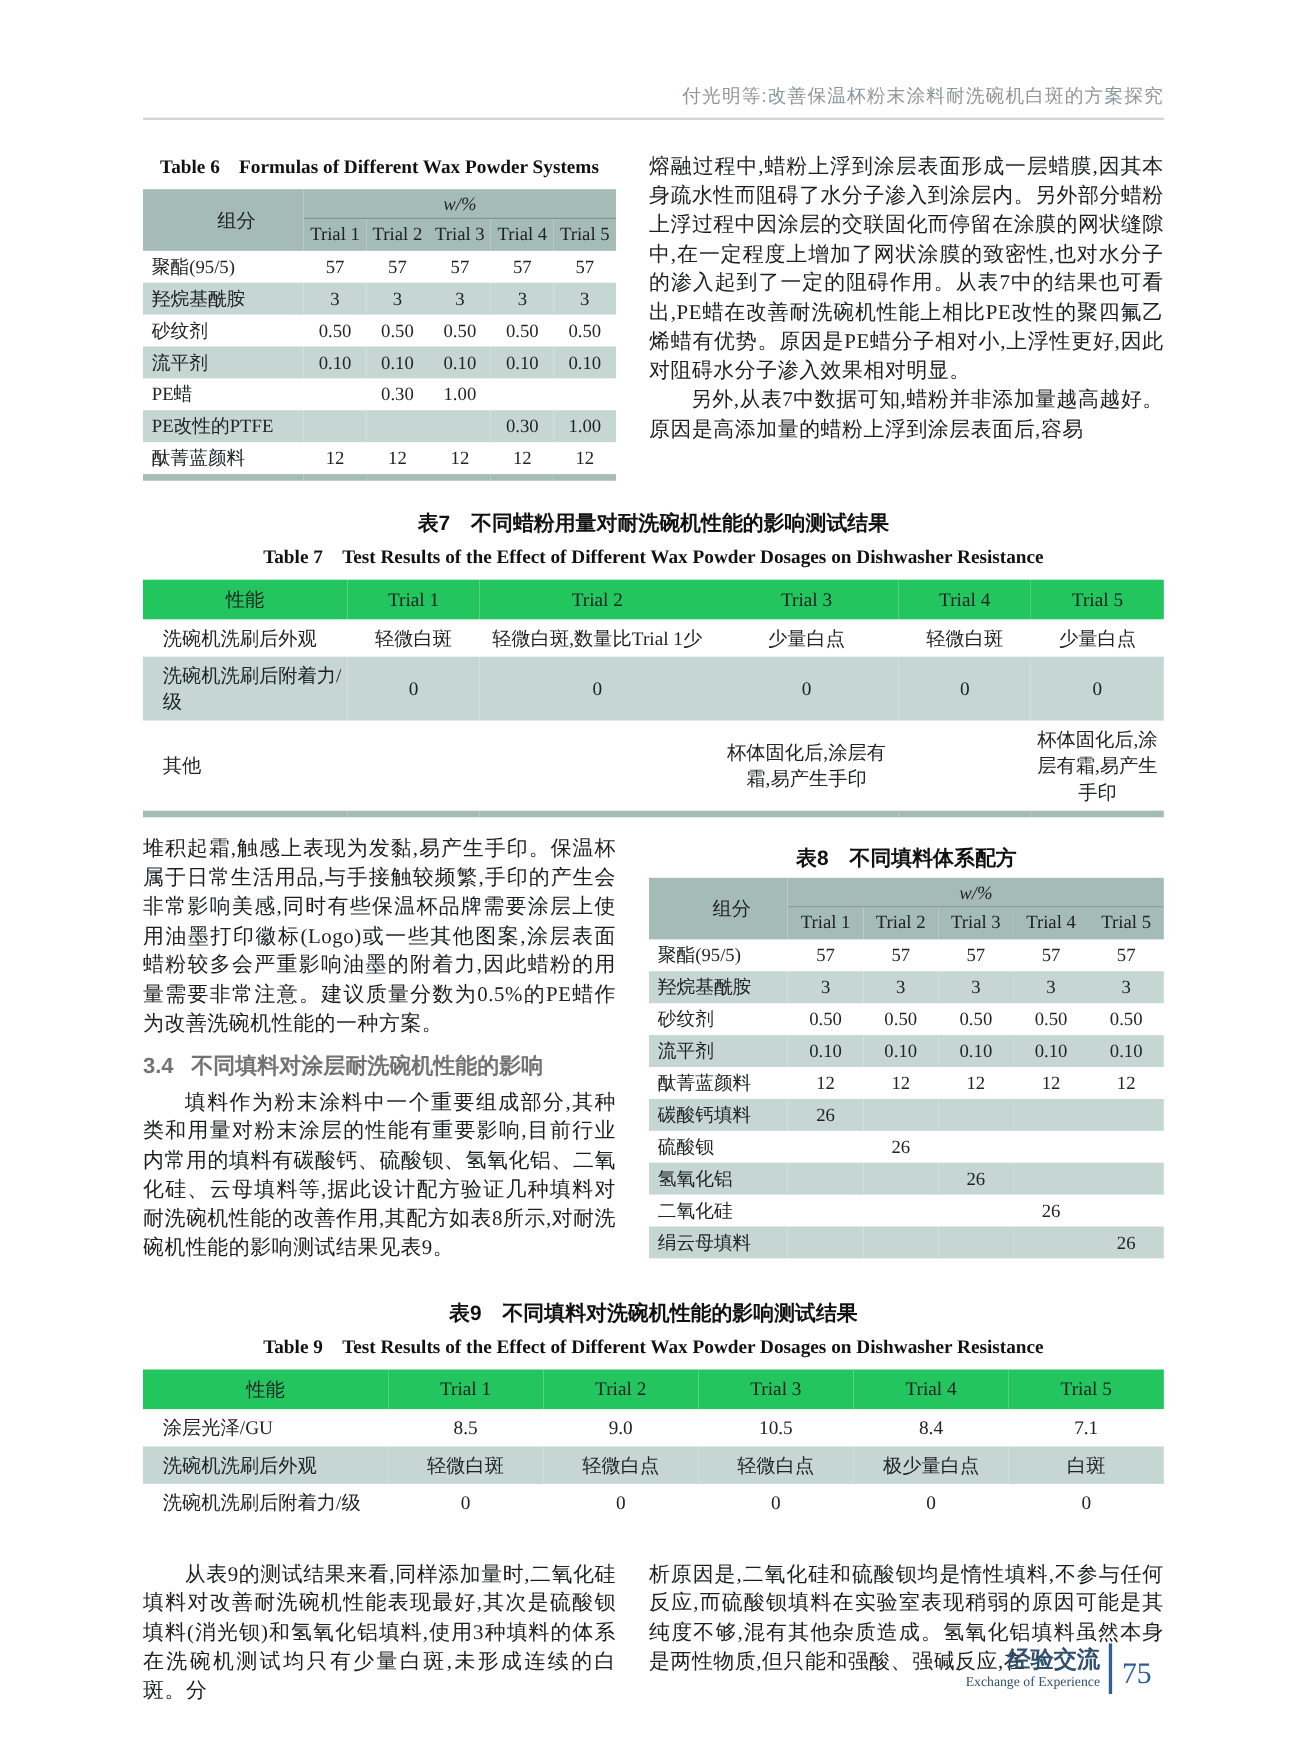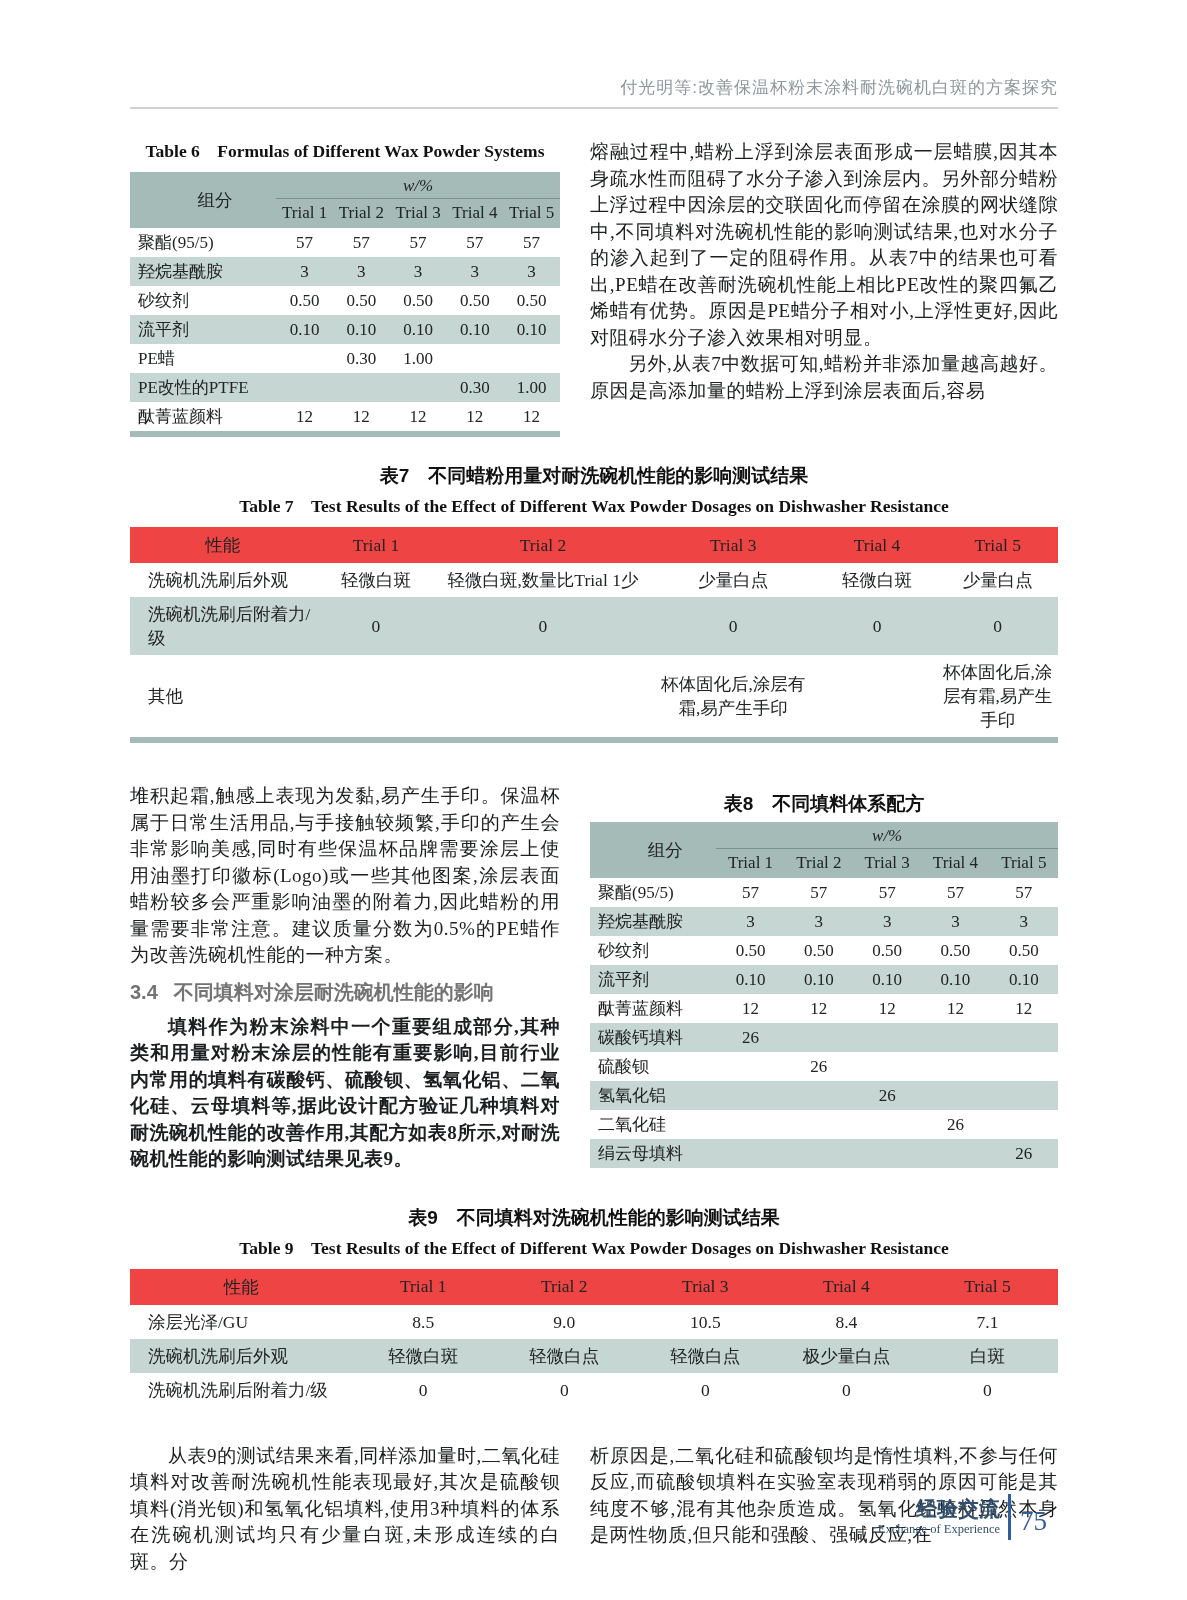--- a/index.html
+++ b/index.html
@@ -49,31 +49,31 @@
     font-style:italic; padding:4px 0 2px 0;
     border-bottom:1px solid rgba(65,95,90,0.45);
   }
   .ftable thead .trial-th { padding:4px 0 5px 0; }
   .ftable tbody th, .ftable tbody td { padding:3px 2px; line-height:23px; }
   .ftable tbody th { text-align:left; padding-left:8px; }
   .ftable tbody tr:nth-child(even) { background:#c5d6d3; }
   .bar-bottom { border-bottom:6px solid #a5bbb8; }
 
   .wtable { font-size:17.5px; }
-  .wtable thead th { background:#ef4444; padding:6px 2px; }
+  .wtable thead th { background:#22c55e; padding:6px 2px; }
   .wtable tbody th, .wtable tbody td { padding:5px 3px; line-height:24px; }
   .wtable tbody th { text-align:left; padding-left:18px; }
   .wtable tbody tr:nth-child(even) { background:#c5d6d3; }
 
   
   .section-top { display:flex; gap:30px; margin-top:30px; }
   .col-left { width:430px; flex:0 0 430px; }
   .col-right { width:468px; flex:0 0 468px; }
   .t7block { margin-top:26px; }
-  .section-mid { display:flex; gap:30px; margin-top:40px; }
+  .section-mid { display:flex; gap:30px; margin-top:16px; }
   .t9block { margin-top:32px; }
   .section-bottom { display:flex; gap:30px; margin-top:36px; }
 
   .sec-heading {
     font-family:"Liberation Sans","DejaVu Sans",sans-serif;
     font-weight:bold; font-size:20px; color:#737373;
     margin:10px 0 8px 0;
   }
   .sec-heading .num { margin-right:16px; }
   .mt8 { margin-top:8px; }
@@ -181,21 +181,21 @@
                 <td>12</td>
                 <td>12</td>
                 <td>12</td>
                 <td>12</td>
                 <td>12</td>
               </tr>
             </tbody>
         </table>
       </div>
       <div class="col-right">
-        <p class="para" style="margin:0;">熔融过程中,蜡粉上浮到涂层表面形成一层蜡膜,因其本身疏水性而阻碍了水分子渗入到涂层内。另外部分蜡粉上浮过程中因涂层的交联固化而停留在涂膜的网状缝隙中,不同填料对洗碗机性能的影响测试结果,也对水分子的渗入起到了一定的阻碍作用。从表7中的结果也可看出,PE蜡在改善耐洗碗机性能上相比PE改性的聚四氟乙烯蜡有优势。原因是PE蜡分子相对小,上浮性更好,因此对阻碍水分子渗入效果相对明显。</p>
+        <p class="para" style="margin:0;">熔融过程中,蜡粉上浮到涂层表面形成一层蜡膜,因其本身疏水性而阻碍了水分子渗入到涂层内。另外部分蜡粉上浮过程中因涂层的交联固化而停留在涂膜的网状缝隙中,在一定程度上增加了网状涂膜的致密性,也对水分子的渗入起到了一定的阻碍作用。从表7中的结果也可看出,PE蜡在改善耐洗碗机性能上相比PE改性的聚四氟乙烯蜡有优势。原因是PE蜡分子相对小,上浮性更好,因此对阻碍水分子渗入效果相对明显。</p>
         <p class="para indent" style="margin:0;">另外,从表7中数据可知,蜡粉并非添加量越高越好。原因是高添加量的蜡粉上浮到涂层表面后,容易</p>
       </div>
     </div>
 
     <div class="t7block">
       <div class="caption-cn">表7　不同蜡粉用量对耐洗碗机性能的影响测试结果</div>
       <div class="caption-en">Table 7　Test Results of the Effect of Different Wax Powder Dosages on Dishwasher Resistance</div>
       <table class="wtable bar-bottom">
         <colgroup>
           <col style="width:20%">
@@ -243,21 +243,21 @@
           </tbody>
       </table>
     </div>
 
     <div class="section-mid">
       <div class="col-left">
         <p class="para" style="margin:0;">堆积起霜,触感上表现为发黏,易产生手印。保温杯属于日常生活用品,与手接触较频繁,手印的产生会非常影响美感,同时有些保温杯品牌需要涂层上使用油墨打印徽标(Logo)或一些其他图案,涂层表面蜡粉较多会严重影响油墨的附着力,因此蜡粉的用量需要非常注意。建议质量分数为0.5%的PE蜡作为改善洗碗机性能的一种方案。</p>
         <div class="sec-heading">
           <span class="num">3.4</span><span>不同填料对涂层耐洗碗机性能的影响</span>
         </div>
-        <p class="para indent" style="margin:0;font-weight:bold;">填料作为粉末涂料中一个重要组成部分,其种类和用量对粉末涂层的性能有重要影响,目前行业内常用的填料有碳酸钙、硫酸钡、氢氧化铝、二氧化硅、云母填料等,据此设计配方验证几种填料对耐洗碗机性能的改善作用,其配方如表8所示,对耐洗碗机性能的影响测试结果见表9。</p>
+        <p class="para indent" style="margin:0;">填料作为粉末涂料中一个重要组成部分,其种类和用量对粉末涂层的性能有重要影响,目前行业内常用的填料有碳酸钙、硫酸钡、氢氧化铝、二氧化硅、云母填料等,据此设计配方验证几种填料对耐洗碗机性能的改善作用,其配方如表8所示,对耐洗碗机性能的影响测试结果见表9。</p>
       </div>
       <div class="col-right">
         <div class="caption-cn mt8">表8　不同填料体系配方</div>
         <table class="ftable">
           <colgroup>
             <col style="width:27%">
               <col style="width:14.6%">
               <col style="width:14.6%">
             <col style="width:14.6%">
               <col style="width:14.6%">

